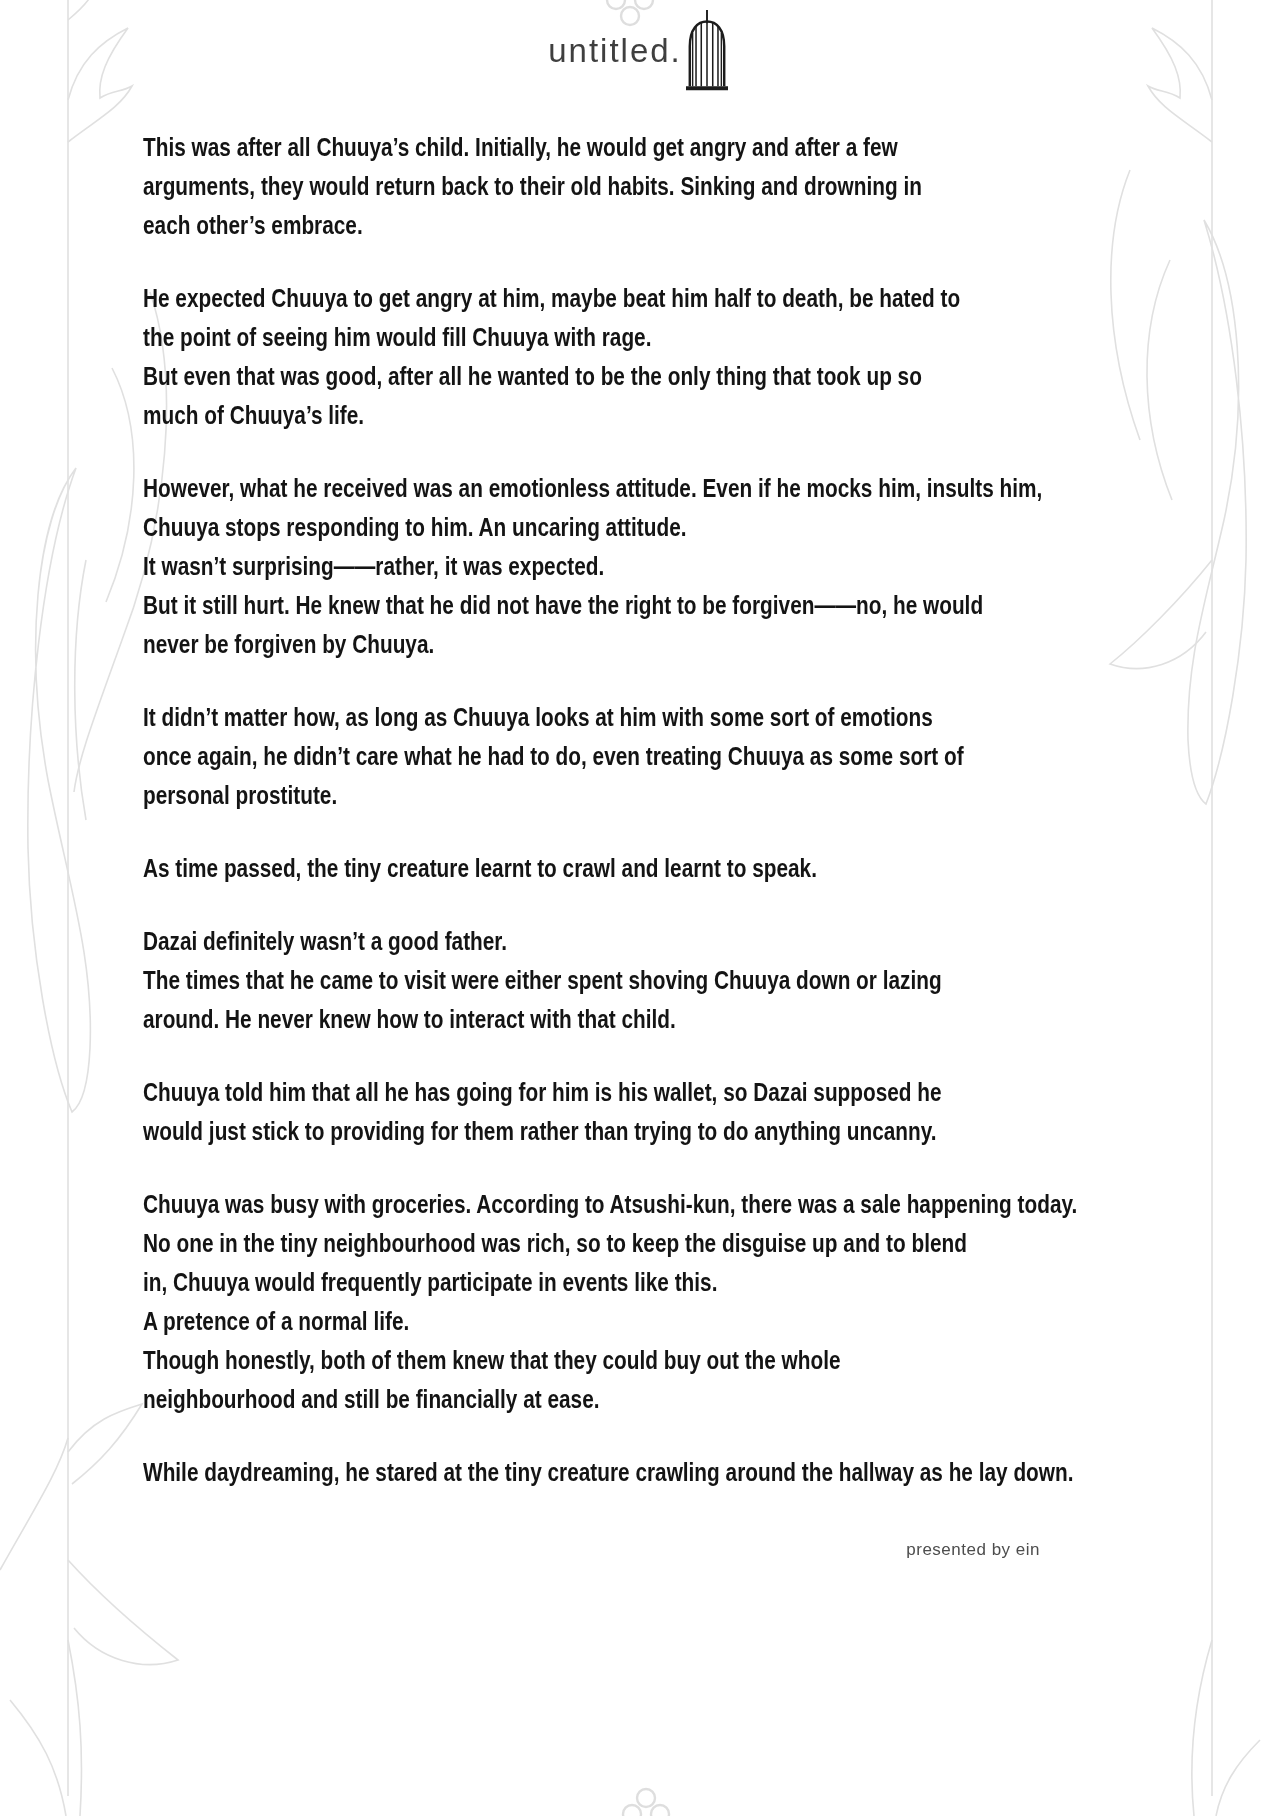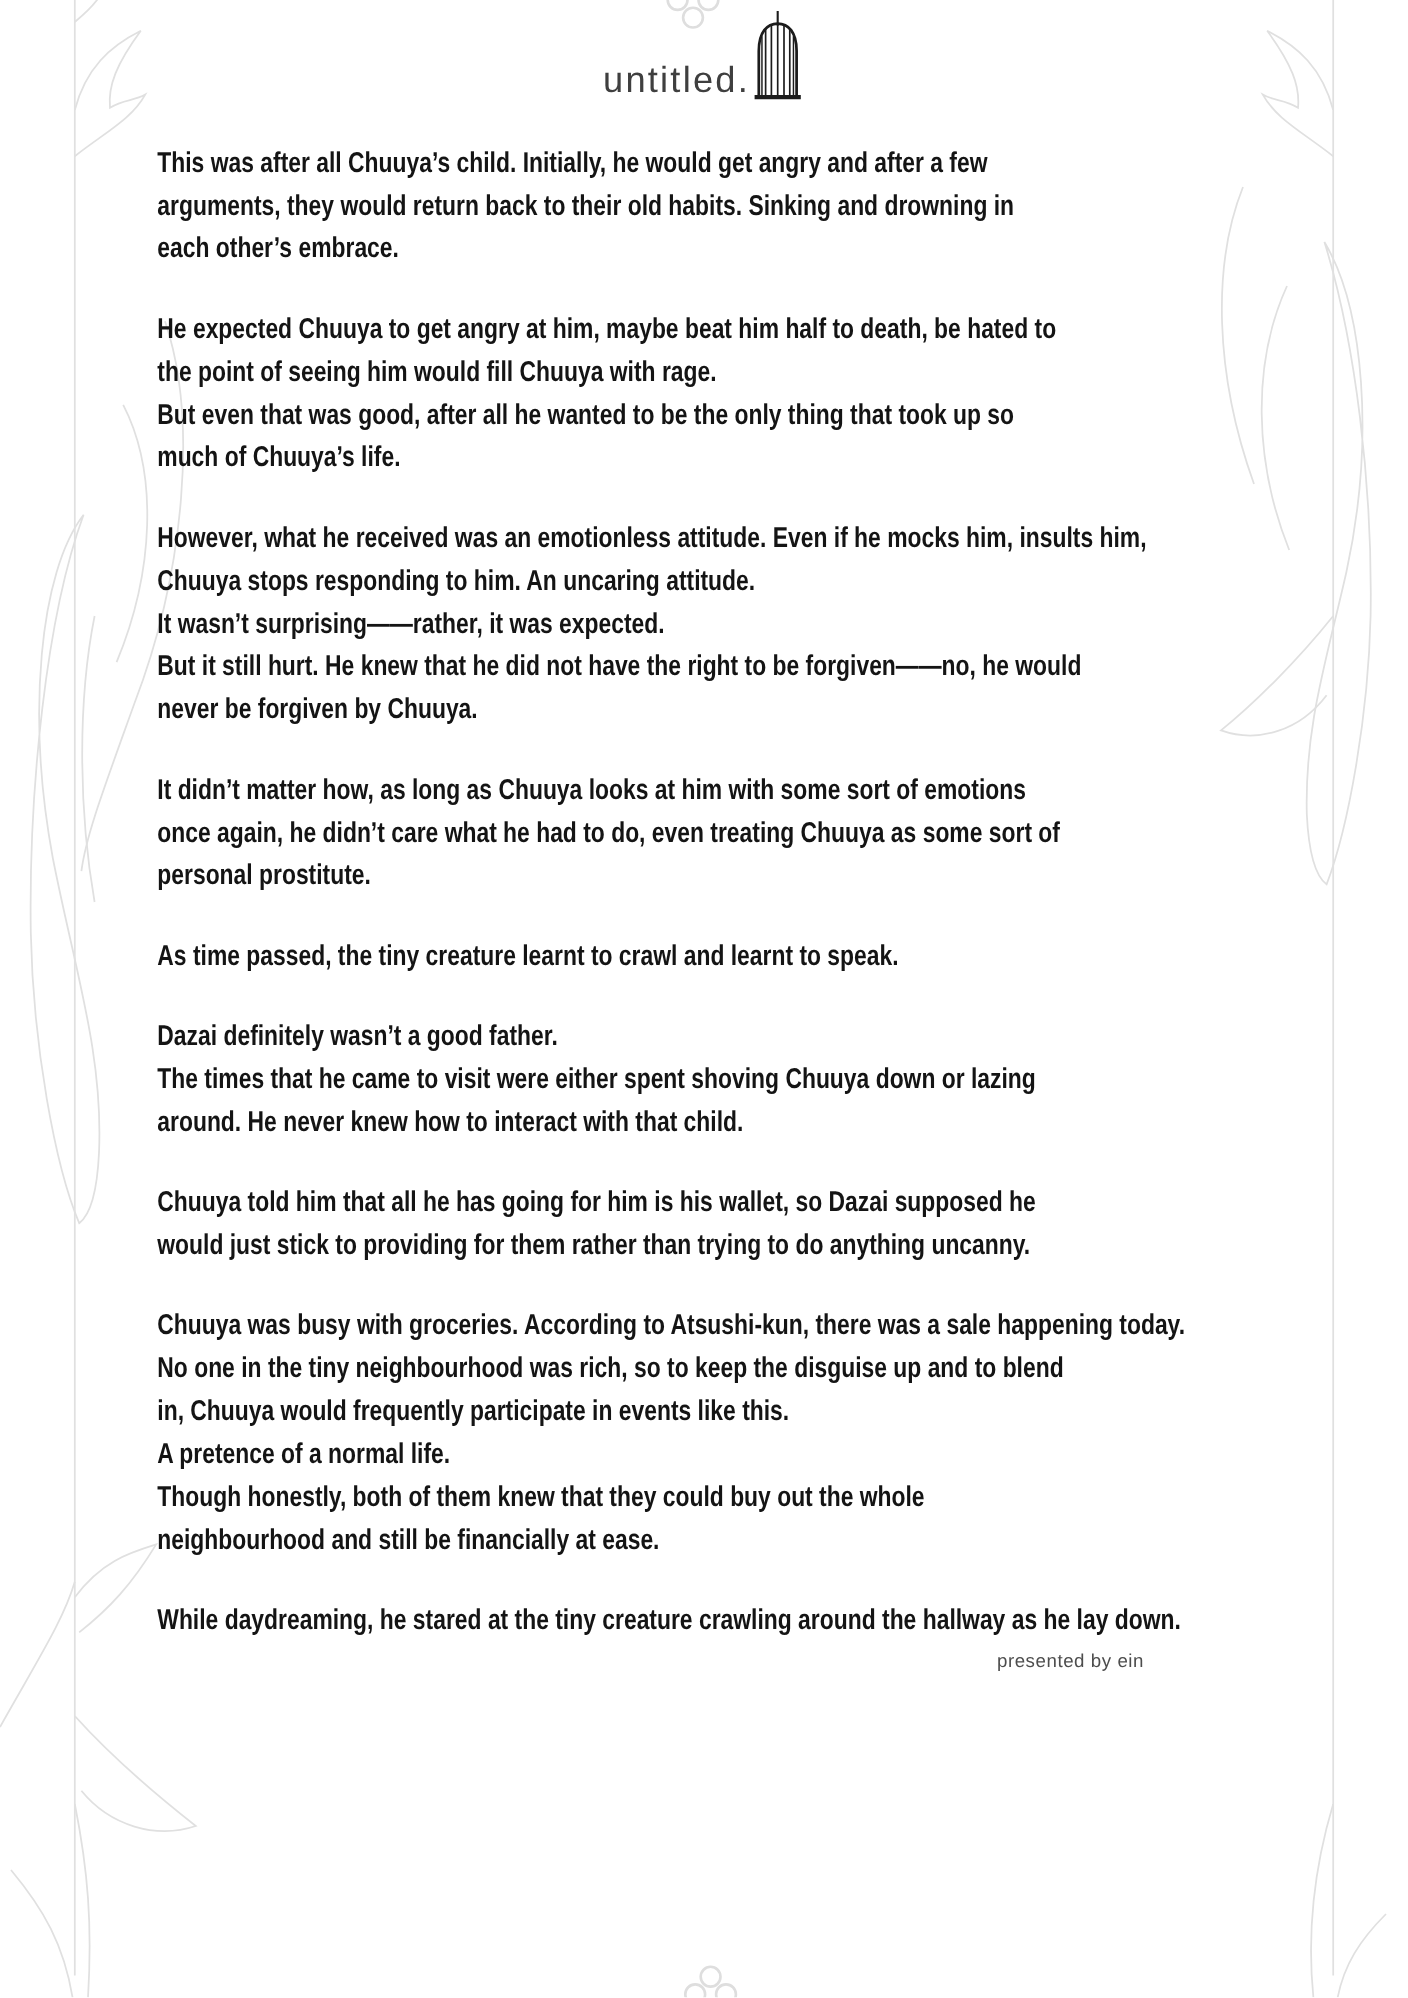--- a/index.html
+++ b/index.html
@@ -17,21 +17,21 @@
   .ornament.left  { left: 0; }
   .ornament.right { right: 0; transform: scaleX(-1); }
   .ornament svg { display: block; width: 100%; height: 100%; }
   .motif { position: absolute; pointer-events: none; }
   .motif.top    { left: 594px; top: -6px; }
   .motif.bottom { left: 616px; bottom: -14px; }
   
   .header {
     position: absolute;
     top: 10px; left: 0; width: 100%;
-    display: flex; justify-content: center; align-items: flex-end;
+    display: flex; justify-content: center; align-items: center;
   }
   .title-text {
     font-family: "Liberation Sans", sans-serif;
     font-weight: 300;
     font-size: 33px;
     letter-spacing: 2px;
     color: #3f3f3f;
     padding-bottom: 2px;
   }
   .cage { display: block; }
@@ -48,21 +48,21 @@
     font-weight: 700;
     font-size: 26px;
     line-height: 39px;
     color: #141414;
     white-space: pre-line;
     margin: 0 0 34px 0;
   }
   
   .footer {
     position: absolute;
-    top: 1500px; right: 240px;
+    top: 1540px; right: 240px;
     font-family: "Liberation Sans", sans-serif;
     font-weight: 400;
     font-size: 17px;
     letter-spacing: 0.5px;
     color: #4d4d4d;
   }
 </style>
 </head>
 <body>
 

